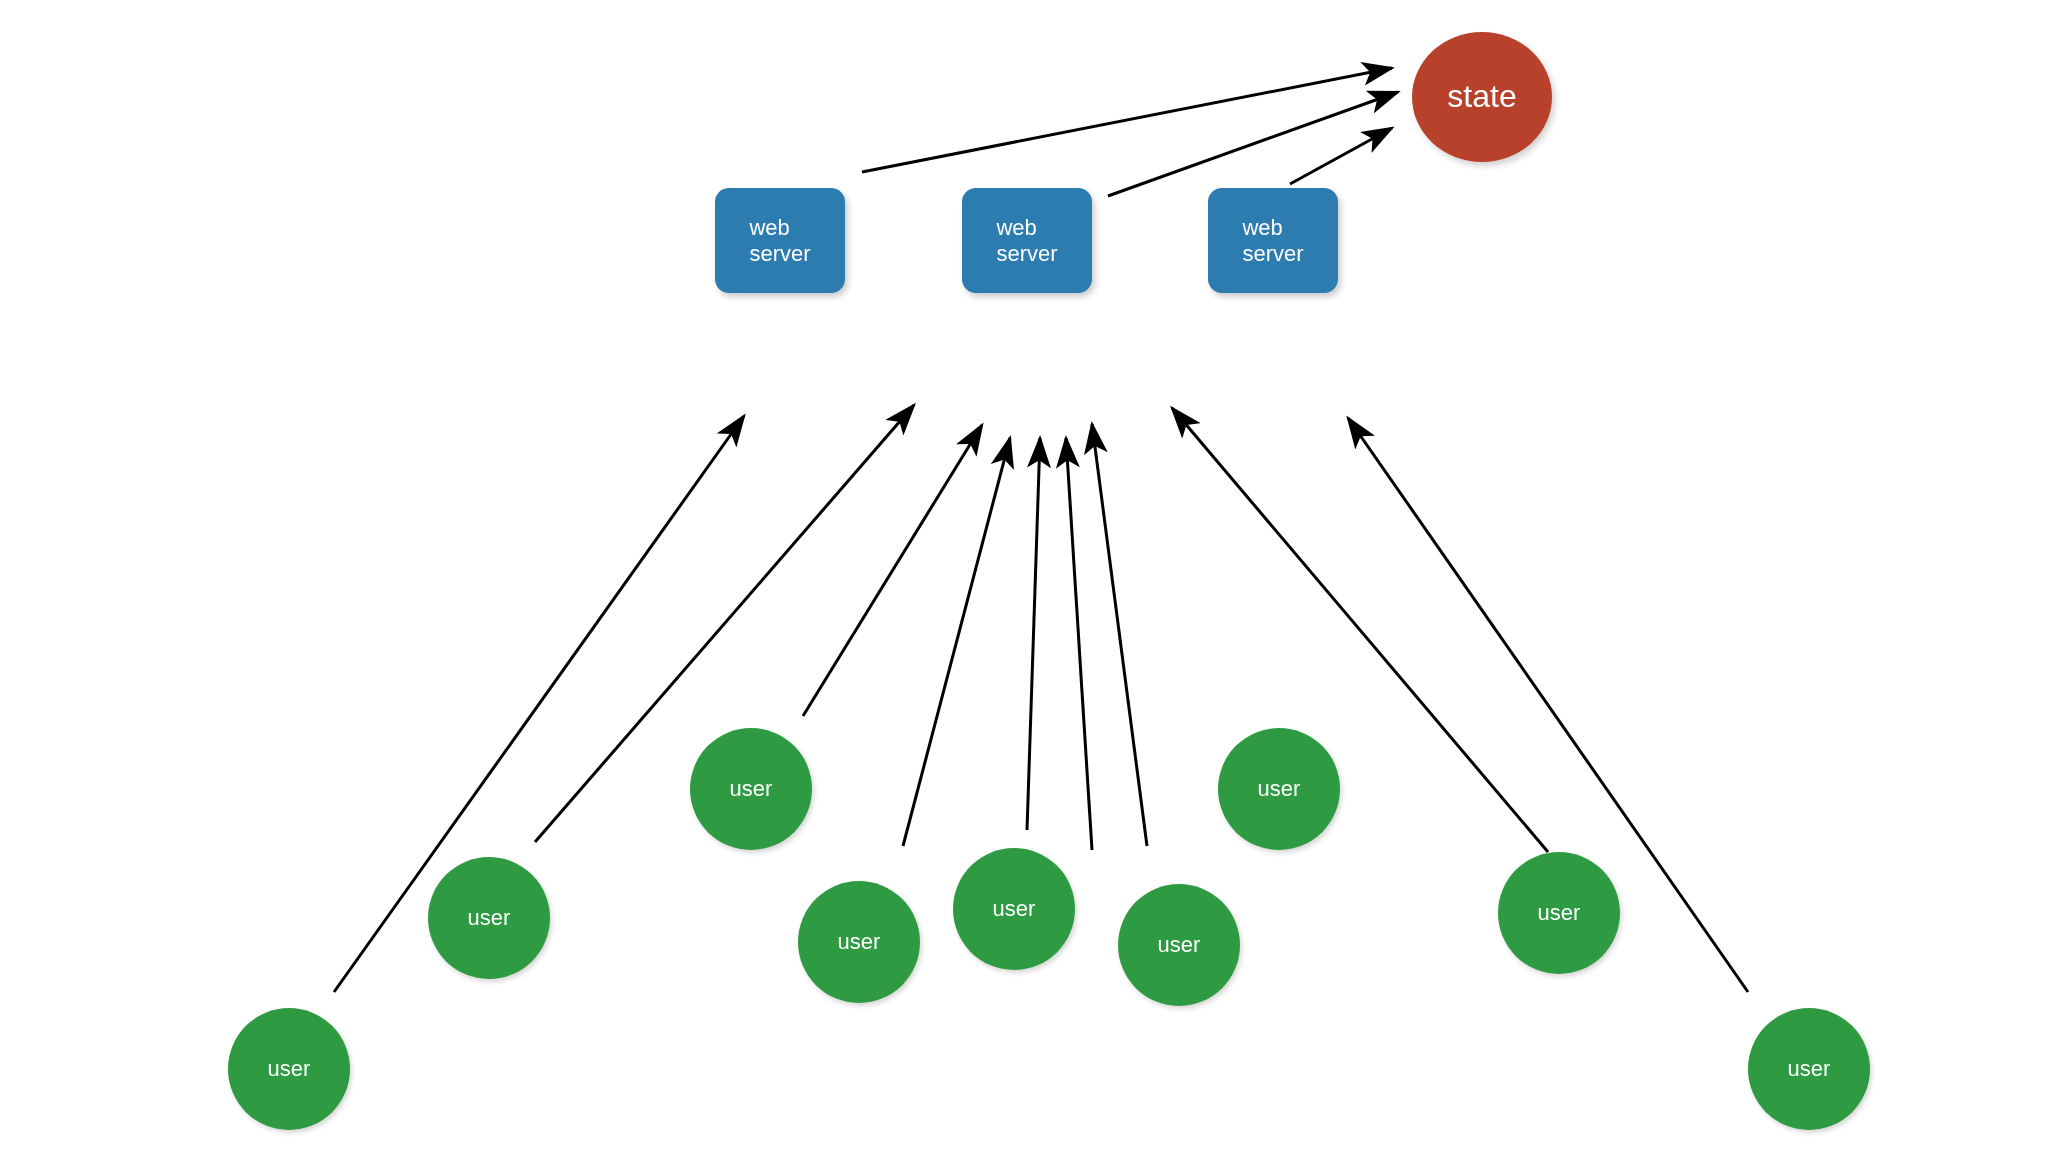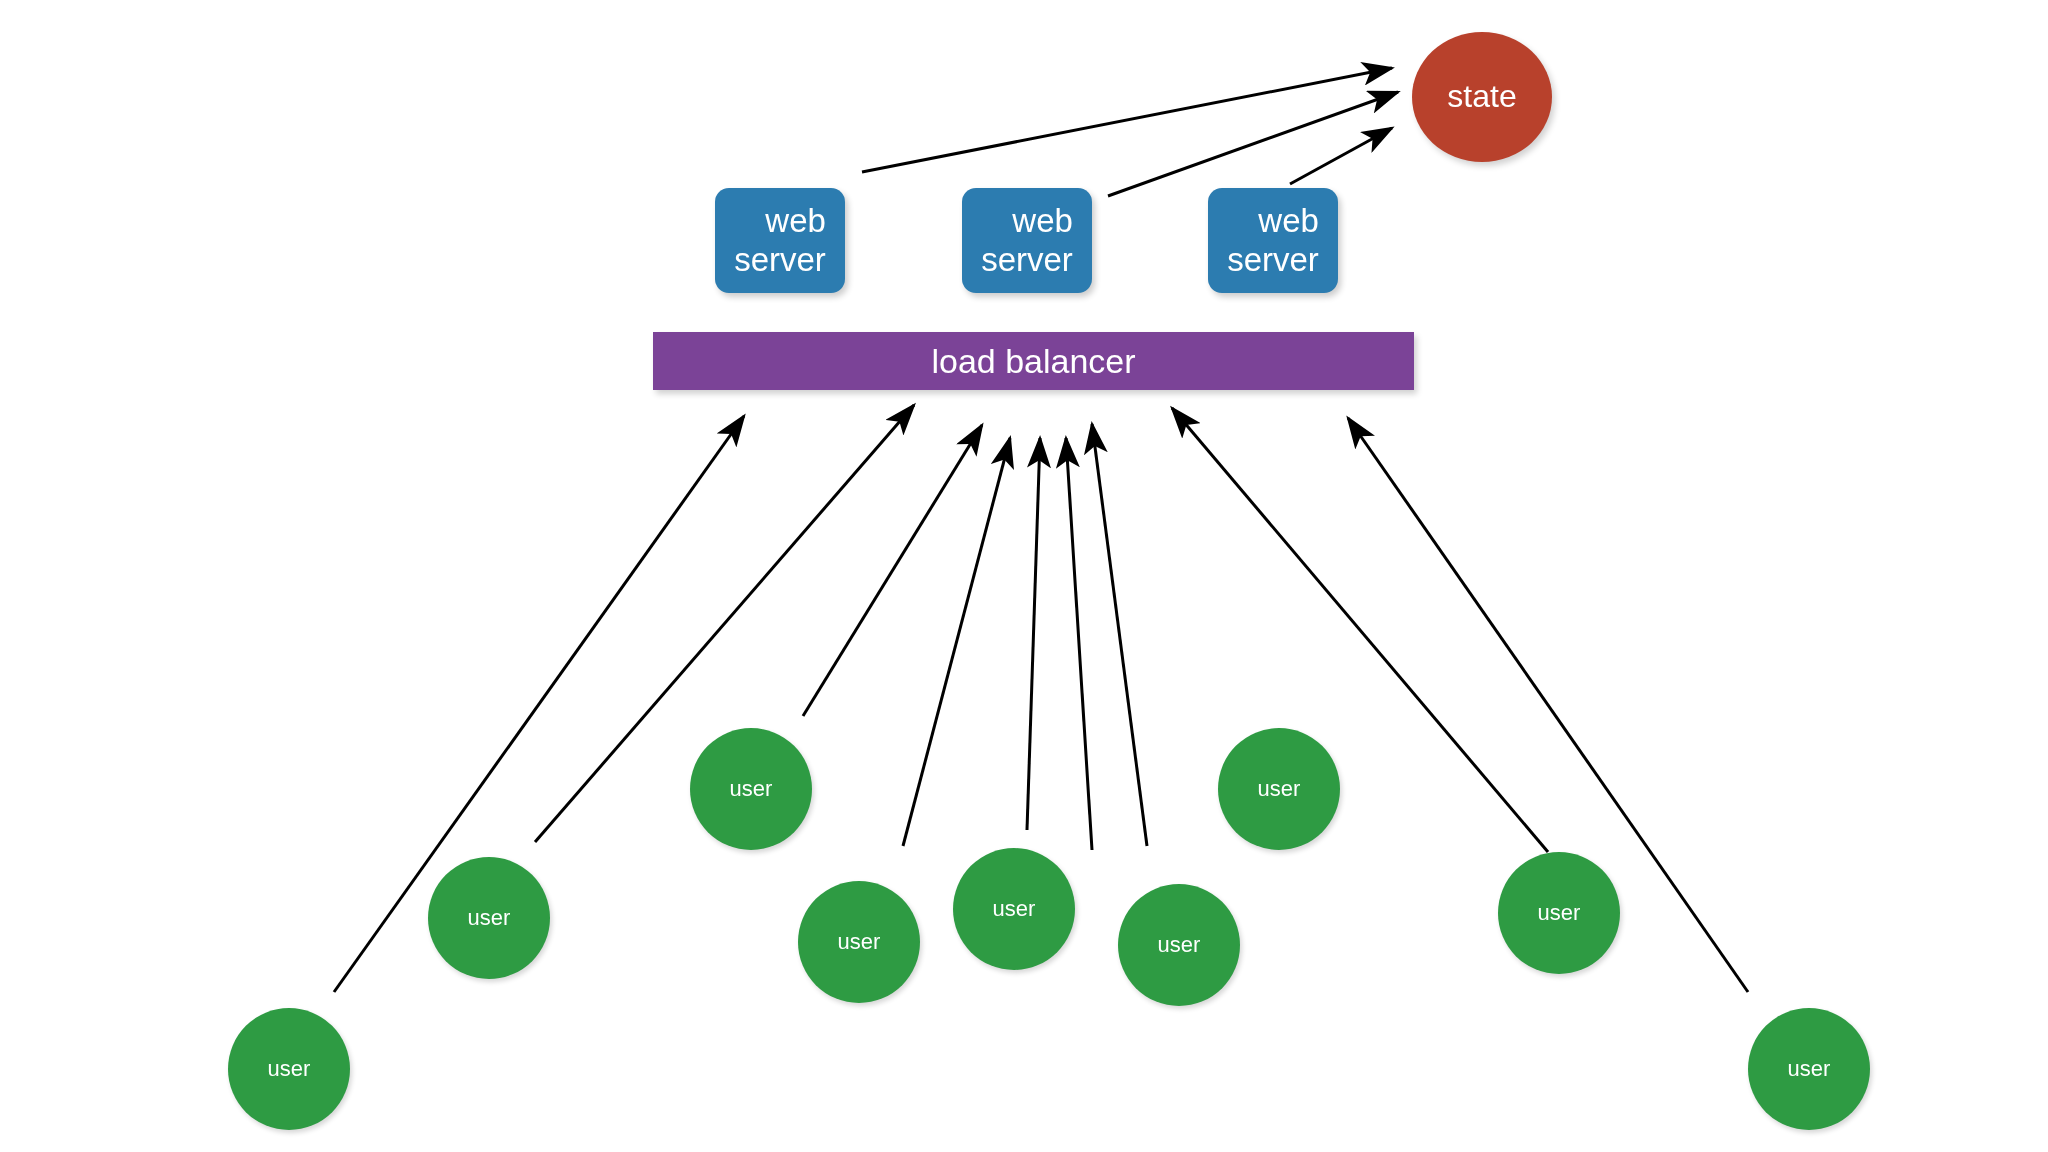--- a/index.html
+++ b/index.html
@@ -21,36 +21,36 @@
     top: 0;
     width: 2048px;
     height: 1152px;
     pointer-events: none;
   }
   .node {
     position: absolute;
     display: flex;
     align-items: center;
     justify-content: center;
-    text-align: right;
+    text-align: left;
     color: #ffffff;
     box-sizing: border-box;
     line-height: 1.18;
   }
   .node-user {
     border-radius: 50%;
     background: #2E9B43;
     box-shadow: 2px 3px 5px rgba(0,0,0,0.16);
     font-size: 22px;
   }
   .node-webserver {
     border-radius: 14px;
     background: #2C7CB0;
     box-shadow: 3px 4px 6px rgba(0,0,0,0.20);
-    font-size: 33px;
+    font-size: 22px;
     white-space: pre-line;
   }
   .node-loadbalancer {
     background: #7B4397;
     box-shadow: 3px 4px 6px rgba(0,0,0,0.18);
     font-size: 34px;
   }
   .node-state {
     border-radius: 50%;
     background: #B8412C;
@@ -100,17 +100,16 @@
     </div>
   <div id="nodes-servers">
       <div class="node node-webserver" style="left: 715px; top: 188px; width: 130px; height: 105px;">web
 server</div>
       <div class="node node-webserver" style="left: 962px; top: 188px; width: 130px; height: 105px;">web
 server</div>
       <div class="node node-webserver" style="left: 1208px; top: 188px; width: 130px; height: 105px;">web
 server</div>
     </div>
 
-  <div class="node node-loadbalancer" id="node-load-balancer" style="left: 653px; top: 332px; width: 761px; height: 58px;">load balancer</div>
 
   <div class="node node-state" id="node-state" style="left: 1412px; top: 32px; width: 140px; height: 130px;">state</div>
 
 </div>
 
 </body></html>

